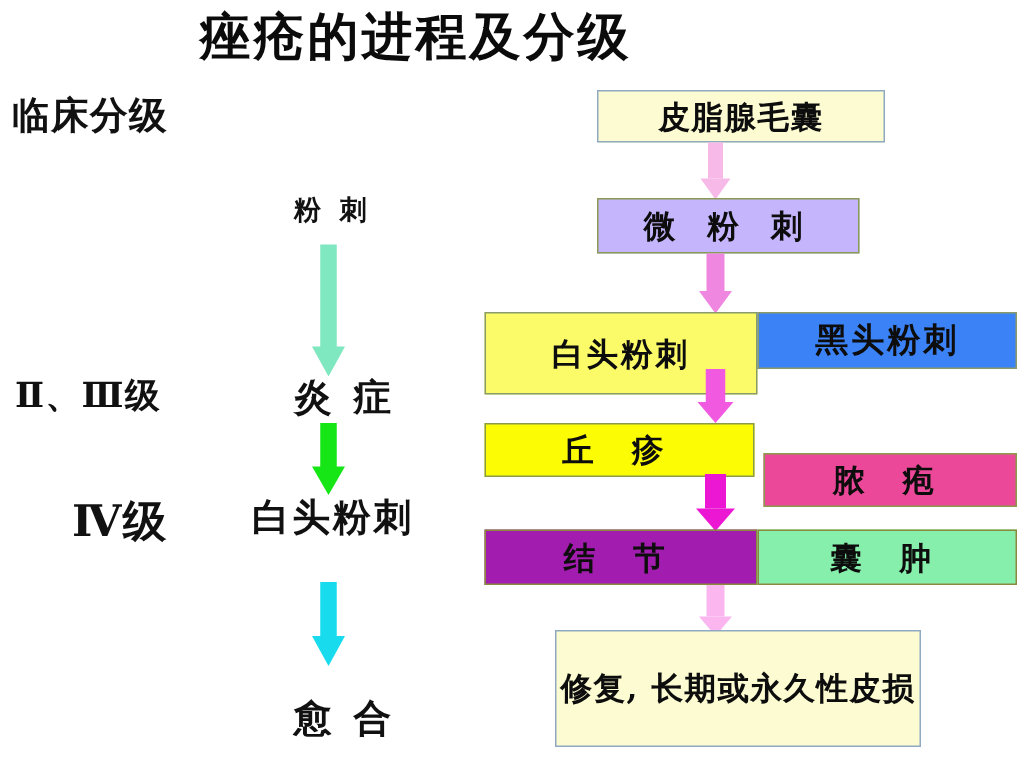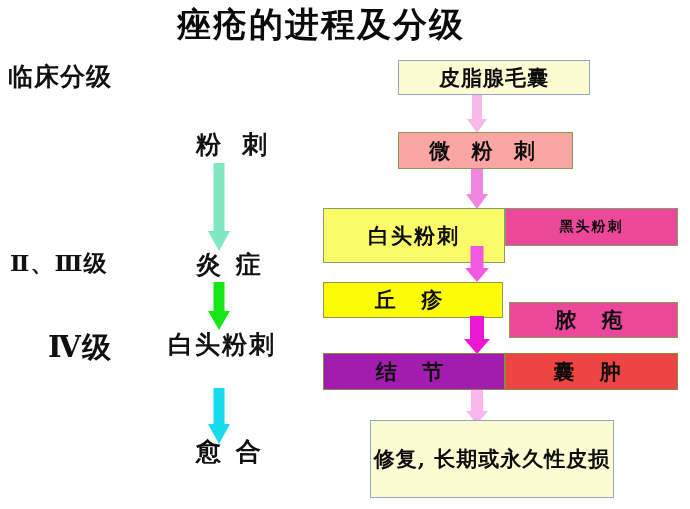--- a/index.html
+++ b/index.html
@@ -8,35 +8,34 @@
     font-family:"DejaVu Serif","Liberation Serif",serif;
     position:relative;
   }
   .stage{position:absolute;left:0;top:0;width:690px;height:509px;}
 
   
   #title{
     position:absolute;left:0;top:2px;width:554px;text-align:center;
     font-size:34px;font-weight:bold;color:#0b0b0b;letter-spacing:2px;
     font-family:"DejaVu Serif","Liberation Serif",serif;
-    padding-left:44px;
   }
 
   
   .ltext{position:absolute;color:#111;font-weight:bold;white-space:nowrap;
          font-family:"DejaVu Serif","Liberation Serif",serif;}
   #lbl-clinical{left:8px;top:60px;font-size:25px;letter-spacing:1px;}
   #grade-1{left:48px;top:130px;font-size:23px;letter-spacing:4px;}
   #grade-23{left:10px;top:248px;font-size:23px;letter-spacing:1px;}
   #grade-4{left:48px;top:328px;font-size:29px;letter-spacing:1px;text-align:right;}
 
-  #stage-1{left:196px;top:128px;font-size:25px;letter-spacing:3px;font-family:Liberation Mono, monospace;}
+  #stage-1{left:196px;top:128px;font-size:18px;letter-spacing:3px;}
   #stage-2{left:196px;top:248px;font-size:25px;letter-spacing:3px;}
   #stage-3{left:168px;top:328px;font-size:25px;letter-spacing:2px;}
-  #stage-4{left:196px;top:435px;font-size:25px;letter-spacing:3px;}
+  #stage-4{left:196px;top:462px;font-size:25px;letter-spacing:3px;}
 
   
   .arrow{position:absolute;}
   .arrow .shaft{position:absolute;left:50%;top:0;transform:translateX(-50%);}
   .arrow .head{position:absolute;left:50%;bottom:0;transform:translateX(-50%);
                width:0;height:0;border-left:11px solid transparent;
                border-right:11px solid transparent;}
 
   
   #arr-l1{left:206px;top:163px;width:26px;height:88px;}
@@ -73,36 +72,36 @@
   #arr-r5 .head{border-left:11px solid transparent;border-right:11px solid transparent;border-top:13px solid #fbb6f0;}
 
   
   .box{position:absolute;box-sizing:border-box;display:flex;align-items:center;
        justify-content:center;color:#0d0d0d;font-weight:bold;
        font-family:"DejaVu Serif","Liberation Serif",serif;}
 
   #box-follicle{left:398px;top:60px;width:192px;height:35px;
        background:#fcfbd2;border:1.5px solid #8fa9c2;font-size:21px;letter-spacing:1px;}
   #box-microcomedo{left:398px;top:132px;width:175px;height:37px;
-       background:#fca5a5;border:1.5px solid #8a9b55;font-size:21px;letter-spacing:7px;}
+       background:#c4b5fd;border:1.5px solid #8a9b55;font-size:21px;letter-spacing:7px;}
 
   #box-whitehead{left:323px;top:208px;width:182px;height:55px;
        background:#fbfb6a;border:1.5px solid #8a9b6b;font-size:21px;letter-spacing:2px;}
   #box-blackhead{left:505px;top:208px;width:173px;height:38px;
-       background:#ec4899;border:1.5px solid #8a9b6b;font-size:14px;letter-spacing:2px;}
+       background:#3b82f6;border:1.5px solid #8a9b6b;font-size:22px;letter-spacing:2px;}
 
   #box-papule{left:323px;top:282px;width:180px;height:36px;
        background:#fcfc05;border:1.5px solid #8a9b4a;font-size:21px;letter-spacing:9px;}
   #box-pustule{left:509px;top:282px;width:169px;height:36px;
        background:#ec4899;border:1.5px solid #8a9b4a;font-size:21px;letter-spacing:9px;margin-top:20px;}
 
   #box-nodule{left:323px;top:353px;width:182px;height:37px;
        background:#a21caf;border:1.5px solid #8a8b3a;font-size:21px;letter-spacing:9px;}
   #box-cyst{left:505px;top:353px;width:173px;height:37px;
-       background:#ef4444;border:1.5px solid #8a8b3a;font-size:21px;letter-spacing:9px;}
+       background:#86efac;border:1.5px solid #8a8b3a;font-size:21px;letter-spacing:9px;}
 
   #box-scar{left:370px;top:420px;width:244px;height:78px;
        background:#fcfbd2;border:1.5px solid #8fa9c2;font-size:21px;
        line-height:1.25;text-align:center;letter-spacing:1px;
        flex-direction:row;}
   #box-scar .ln{display:block;}
 </style>
 </head>
 <body>
 

